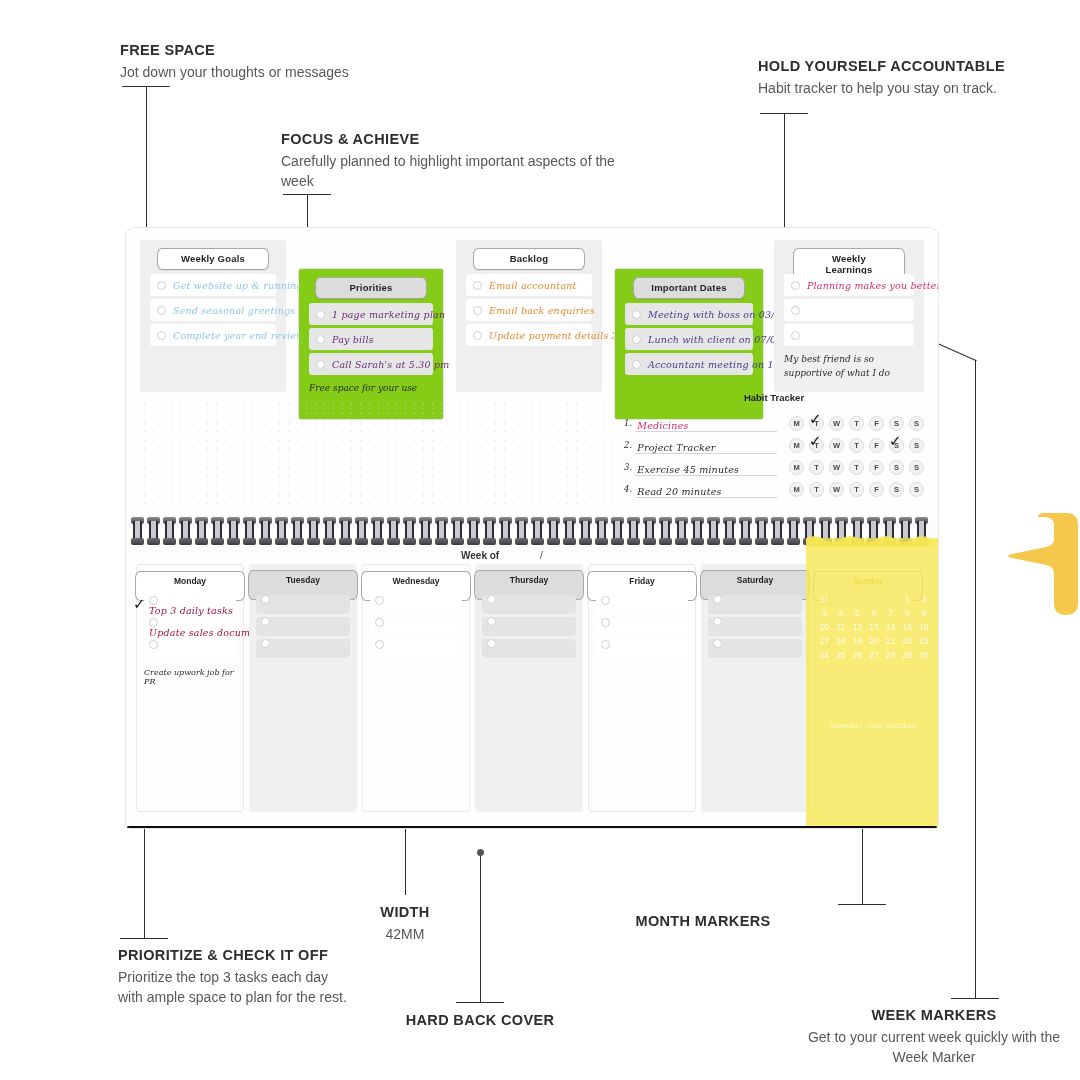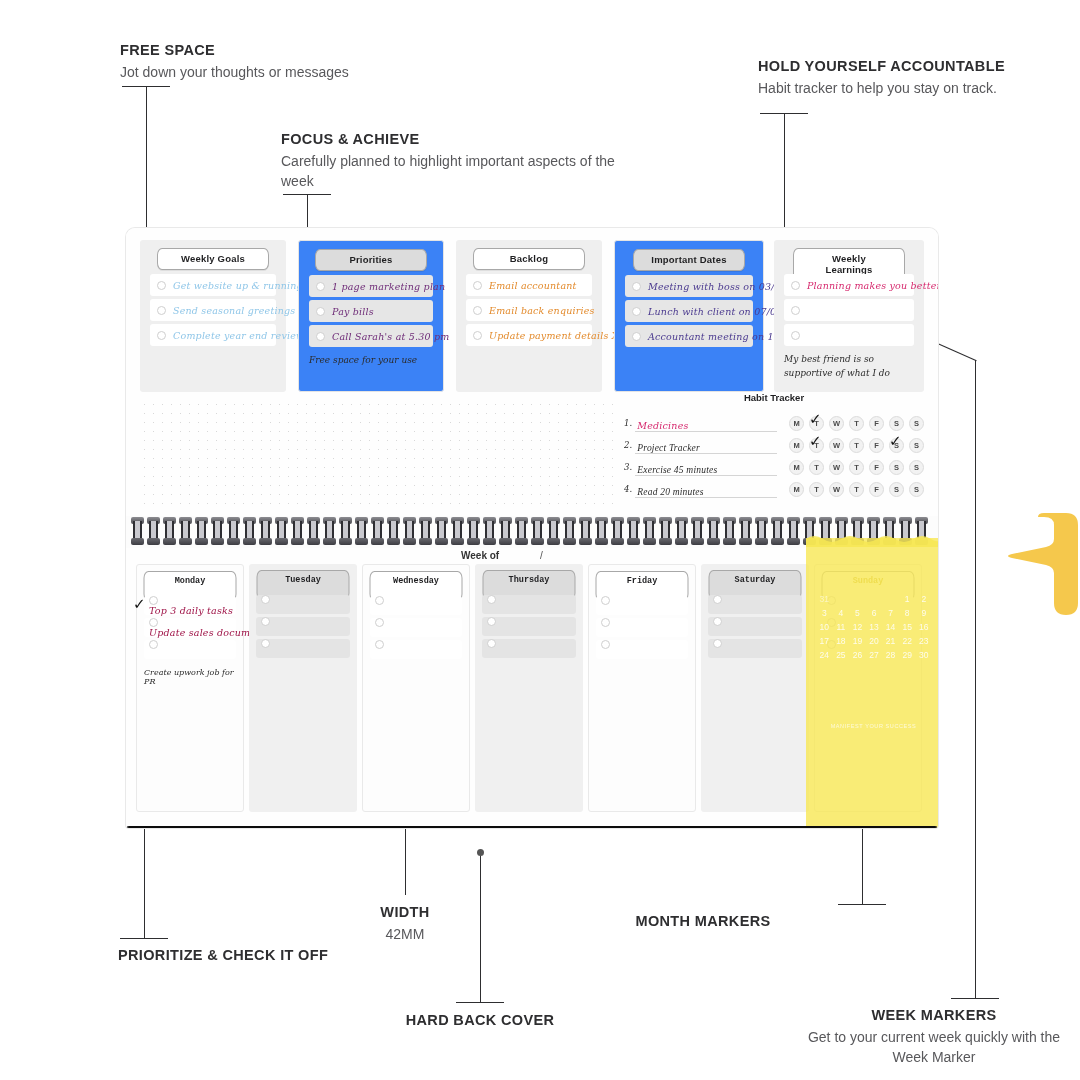--- a/index.html
+++ b/index.html
@@ -53,21 +53,21 @@
   .page-bot {
     position: absolute; left: 0; top: 320px; width: 812px; height: 280px;
     background: #fefefe;
   }
 
   
   .sec {
     position: absolute; top: 12px; height: 152px;
     background: #efefef; border-radius: 3px;
   }
-  .sec.white { background: #3b82f6; border: 1px solid #e4e4e4; }
+  .sec.white { background: #84cc16; border: 1px solid #e4e4e4; margin-top: 28px; }
   .sec-tab {
     position: absolute; left: 50%; transform: translateX(-50%); top: 8px;
     min-width: 112px; padding: 4px 14px 5px;
     background: #fff; border: 1px solid #a8a8a8;
     border-radius: 5px/7px;
     font-size: 9.5px; font-weight: bold; color: #1f1f21;
     text-align: center; letter-spacing: .2px;
     box-shadow: 0 1px 0 rgba(0,0,0,.07);
   }
   .sec-tab.grey { background: #dcdcdc; }
@@ -85,21 +85,21 @@
   }
   .hand {
     font-family: "DejaVu Serif", serif; font-style: italic;
     font-size: 9.5px; letter-spacing: .2px; white-space: nowrap;
   }
   .hand.blue   { color: #8fc6e8; }
   .hand.purple { color: #6f2d78; }
   .hand.orange { color: #e38b2d; }
   .hand.violet { color: #4b3a8f; }
   .hand.pink   { color: #d62a6e; }
-  .hand.dark   { color: #2b2b2b; font-family: Liberation Serif, serif; }
+  .hand.dark   { color: #2b2b2b; }
   .hand.crimson{ color: #9e1246; }
   .free-note {
     margin-top: 7px; font-family: "DejaVu Serif", serif; font-style: italic;
     font-size: 9px; color: #2b2b2b; line-height: 1.5;
   }
 
   
   #dots {
     position: absolute; left: 14px; top: 172px; width: 476px; height: 104px;
     background-image: radial-gradient(#d8d8d8 .9px, transparent 1px);
@@ -161,23 +161,23 @@
     font-size: 10px; font-weight: bold; color: #333;
   }
   .weekof .slash { margin-left: 38px; color:#555; font-weight:400; }
   .daycol {
     position: absolute; top: 16px; width: 108px; height: 248px;
     background: #f0f0f0; border-radius: 3px;
   }
   .daycol.white { background: #fdfdfd; border: 1px solid #e9e9e9; }
   .day-tab {
     position: absolute; left: 50%; transform: translateX(-50%); top: 6px;
-    width: 93px; padding: 4px 0 14px;
+    width: 110px; padding: 4px 0 14px;
     background: #fff; border: 1px solid #a8a8a8; border-radius: 5px/7px;
-    font-size: 8.5px; font-weight: bold; color: #1f1f21; text-align: center; font-family: Liberation Mono, monospace;
+    font-size: 8.5px; font-weight: bold; color: #1f1f21; text-align: center;
   }
   .day-tab.grey { background: #dcdcdc; }
   .day-tab.sun { color: #c9b23c; }
   .day-rows { position: absolute; left: 7px; right: 7px; top: 31px; }
   .d-row {
     height: 19px; margin-bottom: 3px; background: #fff; border-radius: 3px;
     display: flex; align-items: flex-start; padding-left: 5px; flex-direction: column;
   }
   .d-row.alt { background: #e4e4e4; }
   .d-note {
@@ -244,20 +244,21 @@
   <div class="callout" style="left:758px; top:57px; width:260px;">
     <div class="c-title">HOLD YOURSELF ACCOUNTABLE</div>
     <div class="c-body">Habit tracker to help you stay on track.</div>
   </div>
   <div class="lead-h" style="left:760px; top:113px; width:48px;"></div>
   <div class="lead-v" style="left:784px; top:113px; height:272px;"></div>
   <div class="lead-dot" style="left:769px; top:382px;"></div>
 
   <div class="callout" style="left:118px; top:946px; width:230px;">
     <div class="c-title">PRIORITIZE &amp; CHECK IT OFF</div>
+    <div class="c-body">Prioritize the top 3 tasks each day with ample space to plan for the rest.</div>
   </div>
   <div class="lead-h" style="left:120px; top:938px; width:48px;"></div>
   <div class="lead-v" style="left:144px; top:603px; height:335px;"></div>
   <div class="lead-dot" style="left:139px; top:598px;"></div>
 
   <div class="callout center" style="left:340px; top:903px; width:130px;">
     <div class="c-title">WIDTH</div>
     <div class="c-body">42MM</div>
   </div>
   <div class="lead-v" style="left:405px; top:800px; height:95px;"></div>

